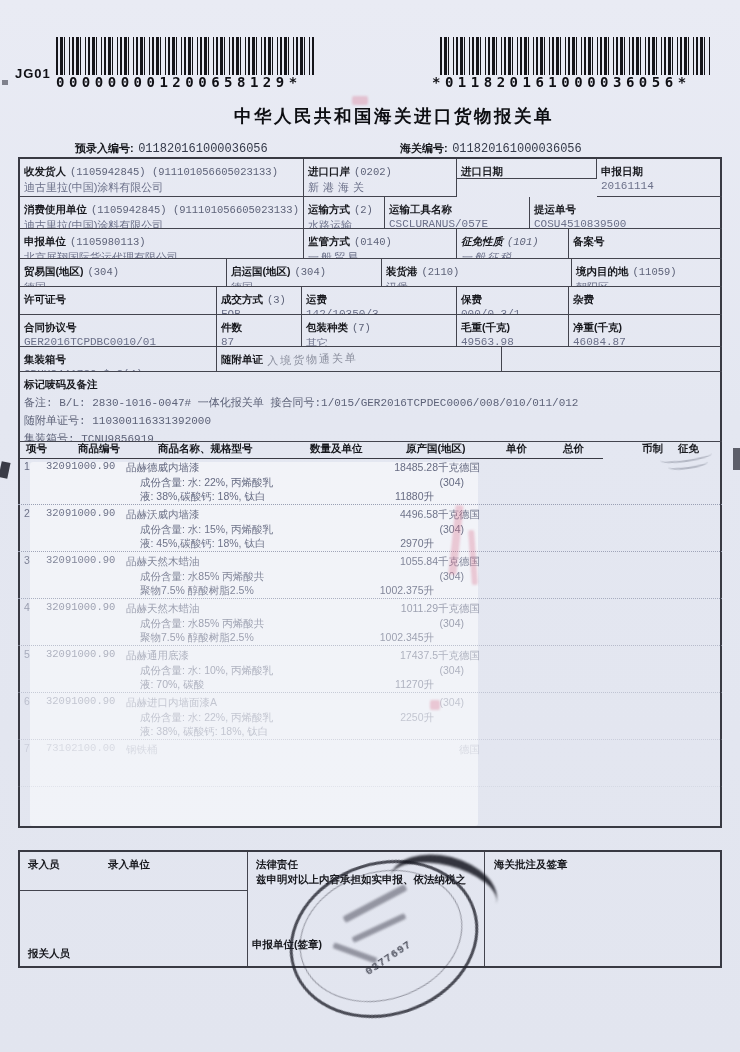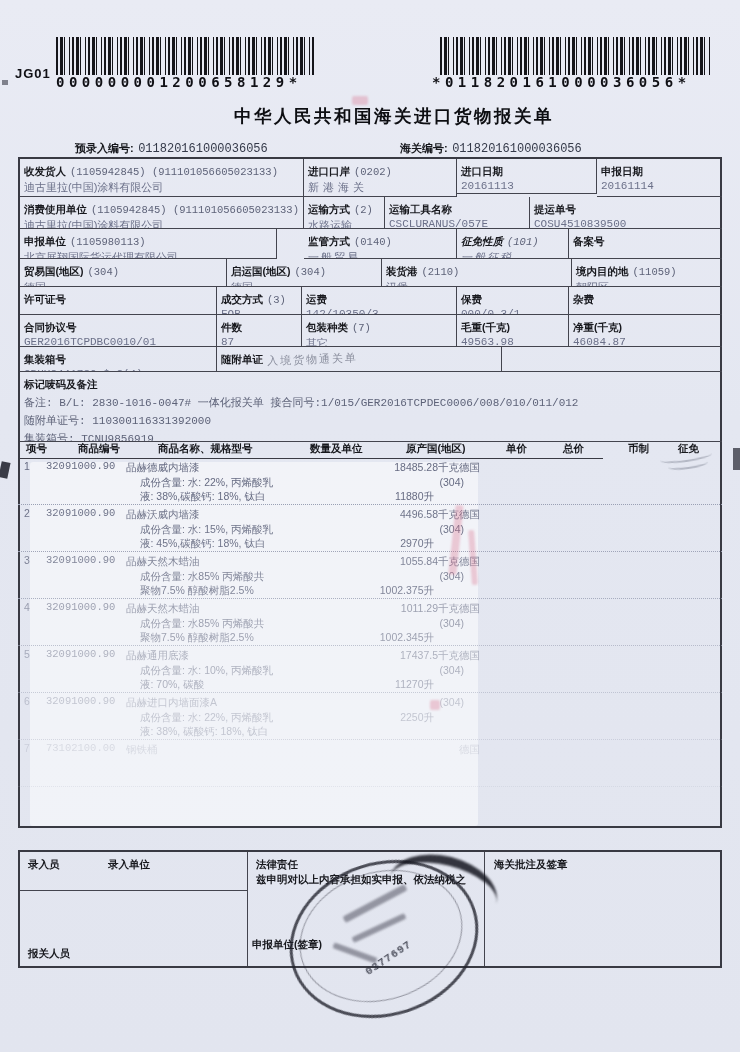--- a/index.html
+++ b/index.html
@@ -83,21 +83,21 @@
   <div class="abs" id="form">
 
     <div class="cell" style="left:0;top:0;width:284px;height:38px;">
       <div><span class="lbl">收发货人</span><span class="code">(1105942845)  (911101056605023133)</span></div>
       <div class="val">迪古里拉(中国)涂料有限公司</div>
     </div>
     <div class="cell" style="left:284px;top:0;width:153px;height:38px;">
       <div><span class="lbl">进口口岸</span><span class="code">(0202)</span></div>
       <div class="val sp">新港海关</div>
     </div>
-    <div class="cell" style="left:437px;top:0;width:140px;height:35px;">
+    <div class="cell" style="left:437px;top:0;width:140px;height:20px;">
       <div><span class="lbl">进口日期</span></div>
       <div class="val mono">20161113</div>
     </div>
     <div class="cell nr" style="left:577px;top:0;width:125px;height:38px;">
       <div><span class="lbl">申报日期</span></div>
       <div class="val mono">20161114</div>
     </div>
 
     <div class="cell" style="left:0;top:38px;width:284px;height:32px;">
       <div><span class="lbl">消费使用单位</span><span class="code">(1105942845)  (911101056605023133)</span></div>
@@ -109,21 +109,21 @@
     </div>
     <div class="cell" style="left:365px;top:38px;width:145px;height:32px;">
       <div><span class="lbl">运输工具名称</span></div>
       <div class="val mono">CSCLURANUS/057E</div>
     </div>
     <div class="cell nr" style="left:510px;top:38px;width:192px;height:32px;">
       <div><span class="lbl">提运单号</span></div>
       <div class="val mono">COSU4510839500</div>
     </div>
 
-    <div class="cell" style="left:0;top:70px;width:257px;height:30px;">
+    <div class="cell" style="left:0;top:70px;width:284px;height:30px;">
       <div><span class="lbl">申报单位</span><span class="code">(1105980113)</span></div>
       <div class="val">北京展翔国际货运代理有限公司</div>
     </div>
     <div class="cell" style="left:284px;top:70px;width:153px;height:30px;">
       <div><span class="lbl">监管方式</span><span class="code">(0140)</span></div>
       <div class="val sp2">一般贸易</div>
     </div>
     <div class="cell" style="left:437px;top:70px;width:112px;height:30px;font-style:italic;">
       <div><span class="lbl">征免性质</span><span class="code">(101)</span></div>
       <div class="val sp2">一般征税</div>
@@ -213,21 +213,21 @@
   <div class="abs lightpatch"></div>
 
   <div class="abs" id="ghead">
     <span class="gh" style="left:8px;">项号</span>
     <span class="gh" style="left:60px;">商品编号</span>
     <span class="gh" style="left:140px;">商品名称、规格型号</span>
     <span class="gh" style="left:292px;">数量及单位</span>
     <span class="gh" style="left:388px;">原产国(地区)</span>
     <span class="gh" style="left:488px;">单价</span>
     <span class="gh" style="left:545px;">总价</span>
-    <span class="gh" style="left:610px;">币制</span>
+    <span class="gh" style="left:624px;">币制</span>
     <span class="gh" style="left:660px;">征免</span>
   </div>
 
   <div id="grows">
       <div class="grow" style="top: 458px;">
         <span class="g-no">1</span>
         <span class="g-code">32091000.90</span>
         <div class="g-name">
           <div>品赫德威内墙漆</div>
           <div class="g-ind">成份含量: 水: 22%, 丙烯酸乳</div>

